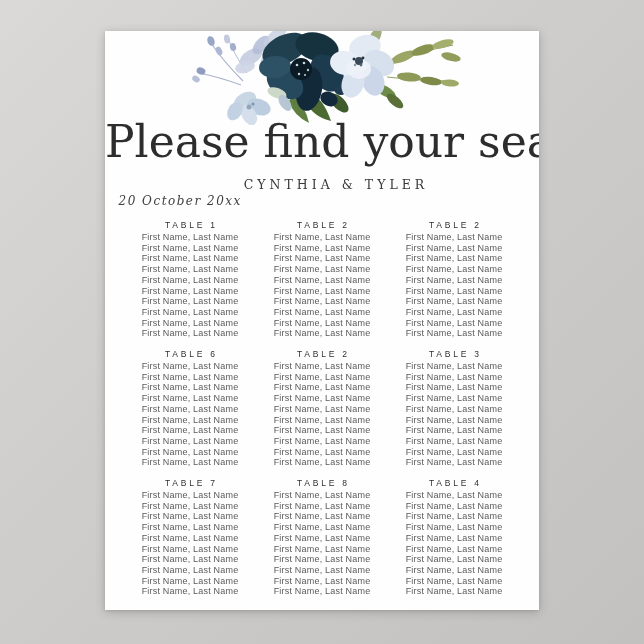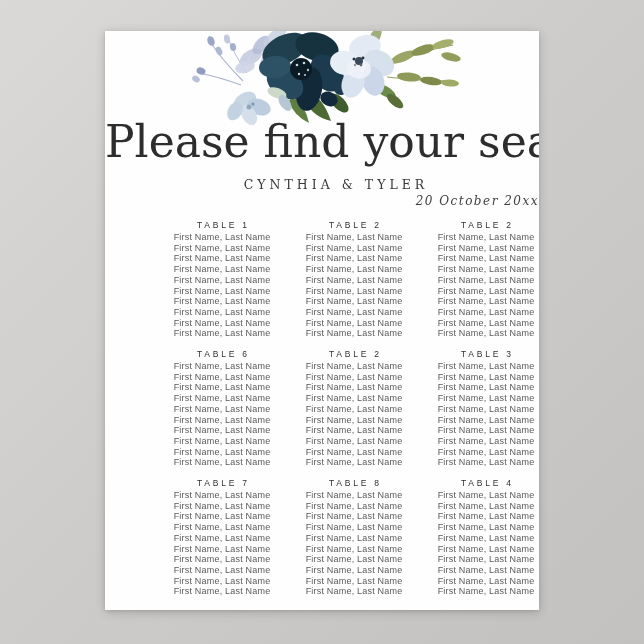--- a/index.html
+++ b/index.html
@@ -32,35 +32,35 @@
     position: absolute; left: 12px; top: 146px; width: 100%;
     text-align: center;
     font-family: "DejaVu Serif", serif;
     font-size: 12.5px; line-height: 16px;
     letter-spacing: 4px; text-indent: 4px;
     color: #3a3a3a;
     white-space: nowrap;
   }
   .event-date {
     position: absolute; left: 0; top: 163px; width: 100%;
-    text-align: right;
+    text-align: left;
     font-family: "DejaVu Serif", serif;
     font-style: italic;
     font-size: 12px; line-height: 15px;
     letter-spacing: 1.5px; text-indent: 1.5px;
     color: #404040;
     white-space: nowrap;
+    padding-left: 12px;
   }
   .tables-grid {
     position: absolute; left: 0; top: 189px; width: 100%;
     display: grid;
     grid-template-columns: 132px 132px 132px;
     justify-content: center;
     row-gap: 10px;
-    padding-left: 32px;
   }
   .table-block { text-align: center; }
   .table-title {
     font-size: 8.5px; line-height: 11px;
     letter-spacing: 2.8px; text-indent: 2.8px;
     color: #2f2f2f;
     margin-bottom: 1px;
     white-space: nowrap;
   }
   .guest-row {

